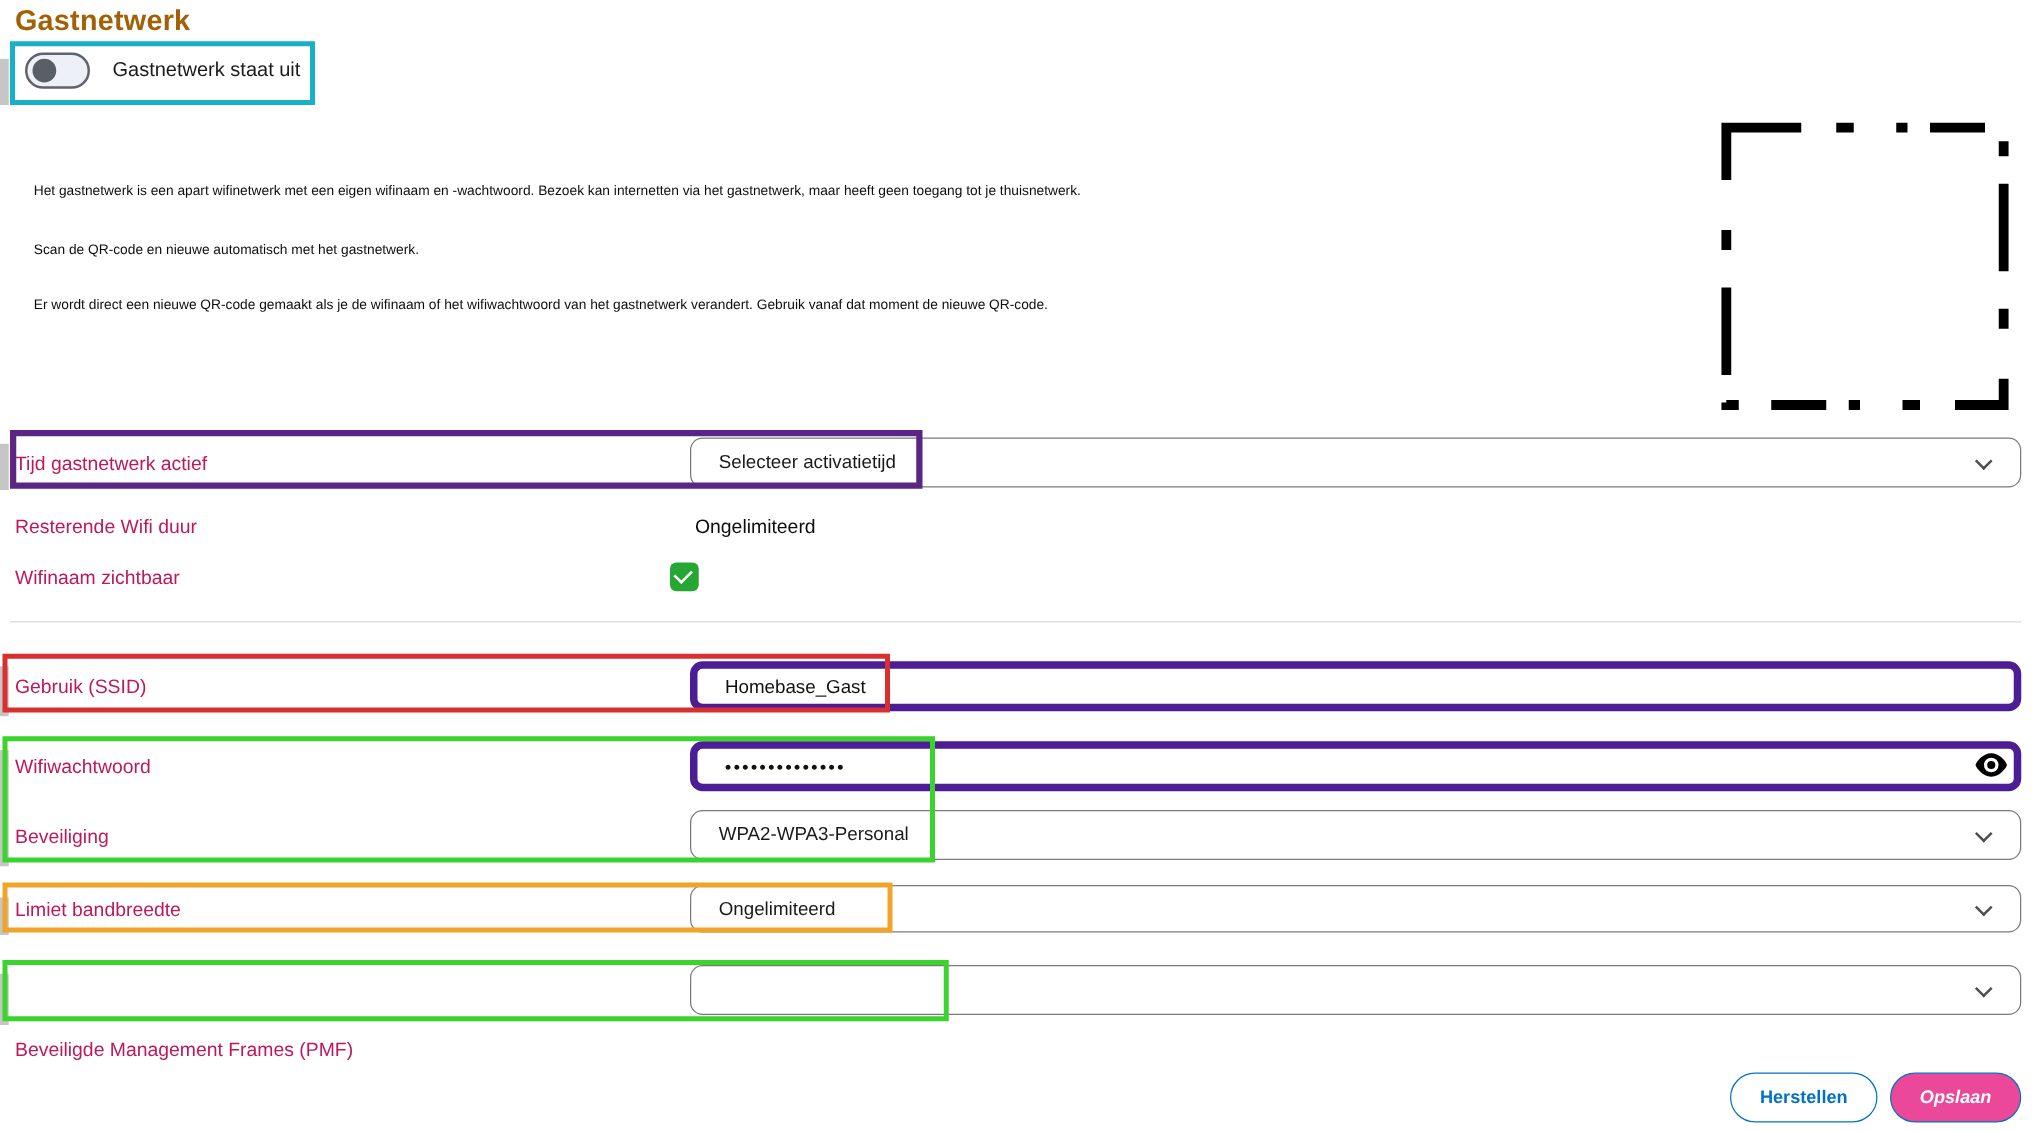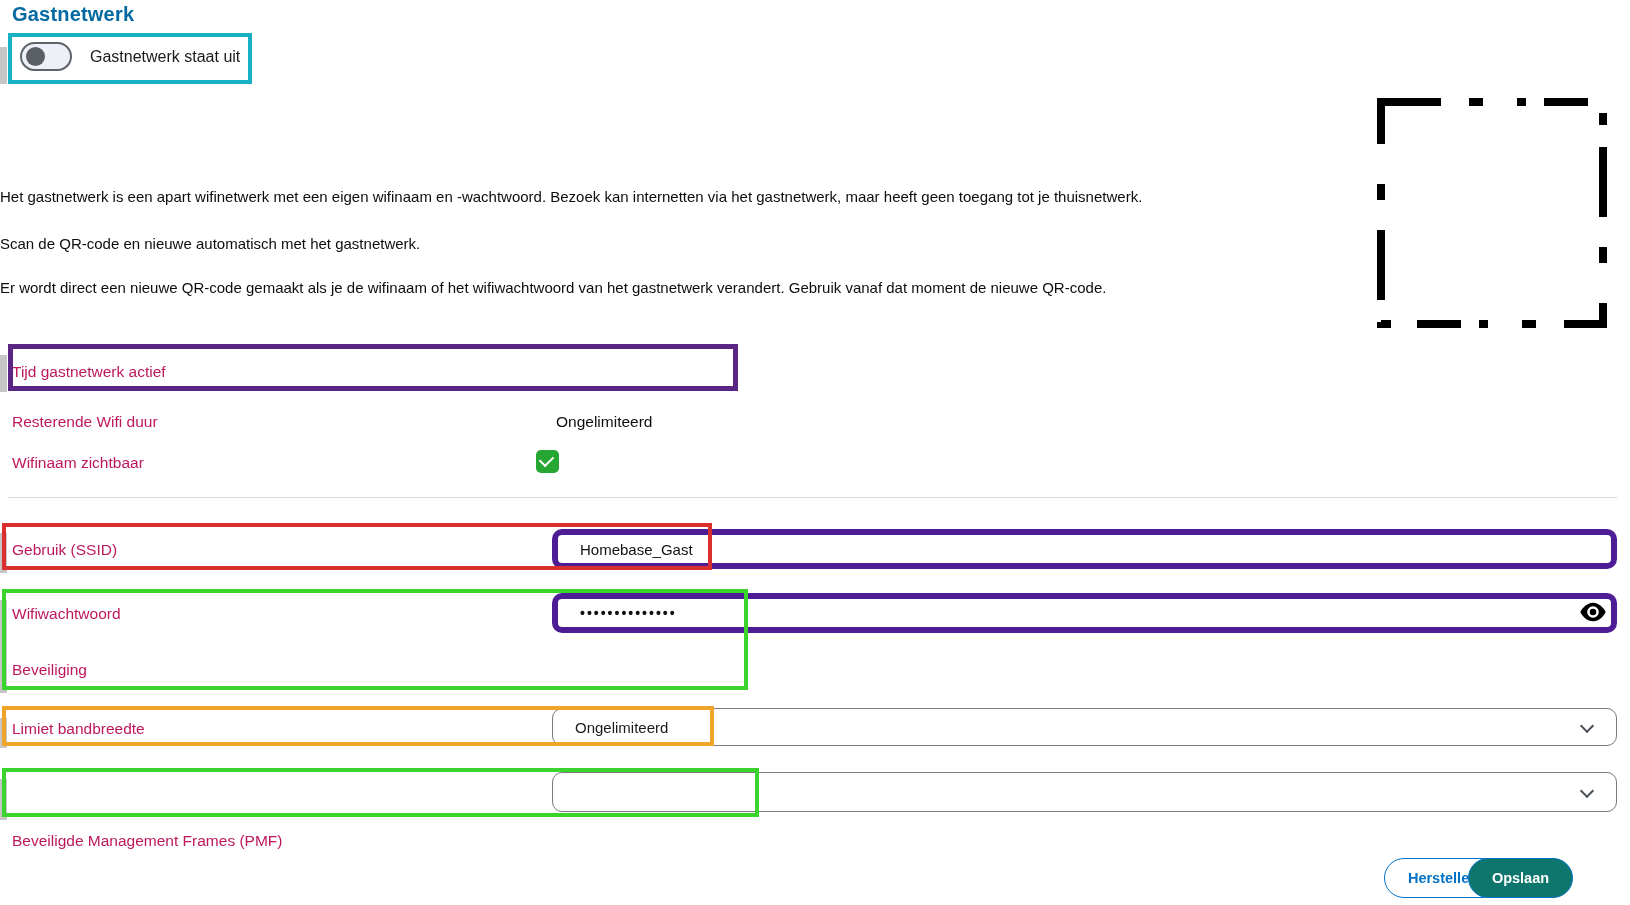--- a/index.html
+++ b/index.html
@@ -1,20 +1,20 @@
 <!DOCTYPE html>
 <html><head>
 <meta charset="utf-8">
 <style>
   * { box-sizing: border-box; margin: 0; padding: 0; }
   html,body { background:#fff; }
   body { font-family: "Liberation Sans", sans-serif; color:#111; }
   #screen { position:relative; width:1630px; height:905px; background:#fff; overflow:hidden; }
 
-  .page-title { position:absolute; left:12px; top:3px; font-size:20px; font-weight:bold; color:#0369a1; letter-spacing:.2px; }
+  .page-title { position:absolute; left:12px; top:3px; font-size:23px; font-weight:bold; color:#a16207; letter-spacing:.2px; }
 
   
   .anno { position:absolute; background:transparent; pointer-events:none; }
   .anno-cyan   { left:8px;  top:33px;  width:244px; height:51px;  border:4px solid #17b0c4; }
   .anno-purple { left:8px;  top:344px; width:730px; height:47px;  border:5px solid #5b2583; }
   .anno-red    { left:2px;  top:523px; width:710px; height:47px;  border:4px solid #d92f2f; }
   .anno-green1 { left:2px;  top:589px; width:746px; height:101px; border:4px solid #3bd42c; }
   .anno-orange { left:2px;  top:706px; width:712px; height:40px;  border:4px solid #f0a42a; }
   .anno-green2 { left:2px;  top:768px; width:757px; height:49px;  border:4px solid #3bd42c; }
 
@@ -27,21 +27,21 @@
   .strip5 { top:718px; height:30px; }
   .strip6 { top:779px; height:41px; }
 
   
   .toggle-row { position:absolute; left:20px; top:42px; display:flex; align-items:center; gap:18px; }
   .toggle { position:relative; width:52px; height:29px; border:2px solid #5f646b; border-radius:15px; background:#eef0f7; cursor:pointer; }
   .toggle-knob { position:absolute; left:4px; top:3px; width:19px; height:19px; border-radius:50%; background:#5a5f66; }
   .toggle-label { font-size:16px; color:#1a1a1a; }
 
   
-  .para { position:absolute; left:0; width:1250px; font-size:15px; color:#0d0d0d;margin-top:41px; }
+  .para { position:absolute; left:27px; width:1250px; font-size:11px; color:#0d0d0d; }
   .p1 { top:147px; }
   .p2 { top:194px; }
   .p3 { top:238px; }
 
   
   .qr-box { position:absolute; left:1377px; top:98px; width:230px; height:230px; }
 
   
   .field-label { position:absolute; left:12px; font-size:15.5px; color:#be185d; }
   .control { position:absolute; left:552px; width:1065px; height:40px; border:1px solid #7a7a7a; border-radius:10px; background:#fff; font-size:15px; color:#1a1a1a; }
@@ -55,21 +55,21 @@
   .checkbox { position:absolute; left:536px; top:450px; width:23px; height:23px; background:#26a632; border-radius:5px; cursor:pointer; }
   .check-icon { position:absolute; left:6px; top:3px; width:9px; height:13px; border-right:2.5px solid #fff; border-bottom:2.5px solid #fff; transform:rotate(45deg); }
 
   .divider { position:absolute; left:8px; top:497px; width:1609px; height:0; border-top:1px solid #d8d8d8; }
 
   .eye-btn { position:absolute; left:1578px; top:601px; width:30px; height:24px; background:transparent; border:none; cursor:pointer; padding:0; }
 
   
   .btn { position:absolute; top:858px; height:40px; border-radius:21px; font-family:"Liberation Sans",sans-serif; font-size:14.5px; font-weight:bold; cursor:pointer; }
   .btn-restore { left:1384px; width:118px; background:#fff; border:1.5px solid #0071c5; color:#0071c5; }
-  .btn-save { left:1468px; width:105px; background:#0f766e; border:1.5px solid #0071c5; color:#fff; }
+  .btn-save { left:1512px; width:105px; background:#ec4899; border:1.5px solid #0071c5; color:#fff;font-style:italic; }
 </style>
 </head>
 <body>
 
 <div id="screen">
 
   <h1 class="page-title">Gastnetwerk</h1>
 
   <div class="edge-strip strip1"></div>
   <div class="edge-strip strip2"></div>
@@ -90,20 +90,24 @@
   <p class="para p2">Scan de QR-code en nieuwe automatisch met het gastnetwerk.</p>
   <p class="para p3">Er wordt direct een nieuwe QR-code gemaakt als je de wifinaam of het wifiwachtwoord van het gastnetwerk verandert. Gebruik vanaf dat moment de nieuwe QR-code.</p>
 
   <div class="qr-box">
     <svg width="230" height="230" viewBox="0 0 230 230">
       <rect x="4" y="4" width="222" height="222" fill="none" stroke="#000" stroke-width="8" stroke-dasharray="60 28 14 34 9 18 44 26 12 22 70 30 16 40"></rect>
     </svg>
   </div>
 
   <span class="field-label" style="top:363px;">Tijd gastnetwerk actief</span>
+  <div class="control" style="top:350px;">
+    <span class="value">Selecteer activatietijd</span>
+    <span class="chevron"></span>
+  </div>
   <div class="anno anno-purple"></div>
 
   <span class="field-label" style="top:413px;text-align:right;">Resterende Wifi duur</span>
   <span class="plain-value" style="top:413px;">Ongelimiteerd</span>
 
   <span class="field-label" style="top:454px;">Wifinaam zichtbaar</span>
   <div class="checkbox">
     <span class="check-icon"></span>
   </div>
 
@@ -117,20 +121,24 @@
   <input class="text-control pwd" style="top: 593px;" type="text" value="••••••••••••••">
   <button class="eye-btn">
     <svg width="28" height="22" viewBox="0 0 24 18">
       <path d="M12 1C6 1 1.6 7.2 1.2 9 1.6 10.8 6 17 12 17s10.4-6.2 10.8-8C22.4 7.2 18 1 12 1z" fill="#000"></path>
       <circle cx="12" cy="9" r="5" fill="#fff"></circle>
       <circle cx="12" cy="9" r="2.8" fill="#000"></circle>
     </svg>
   </button>
 
   <span class="field-label" style="top:661px;">Beveiliging</span>
+  <div class="control" style="top:648px;">
+    <span class="value">WPA2-WPA3-Personal</span>
+    <span class="chevron"></span>
+  </div>
   <div class="anno anno-green1"></div>
 
   <span class="field-label" style="top:720px;">Limiet bandbreedte</span>
   <div class="control" style="top:708px; height:38px;">
     <span class="value">Ongelimiteerd</span>
     <span class="chevron" style="top:12px;"></span>
   </div>
   <div class="anno anno-orange"></div>
 
   <span class="field-label" style="top:784px;margin-top:48px;">Beveiligde Management Frames (PMF)</span>

